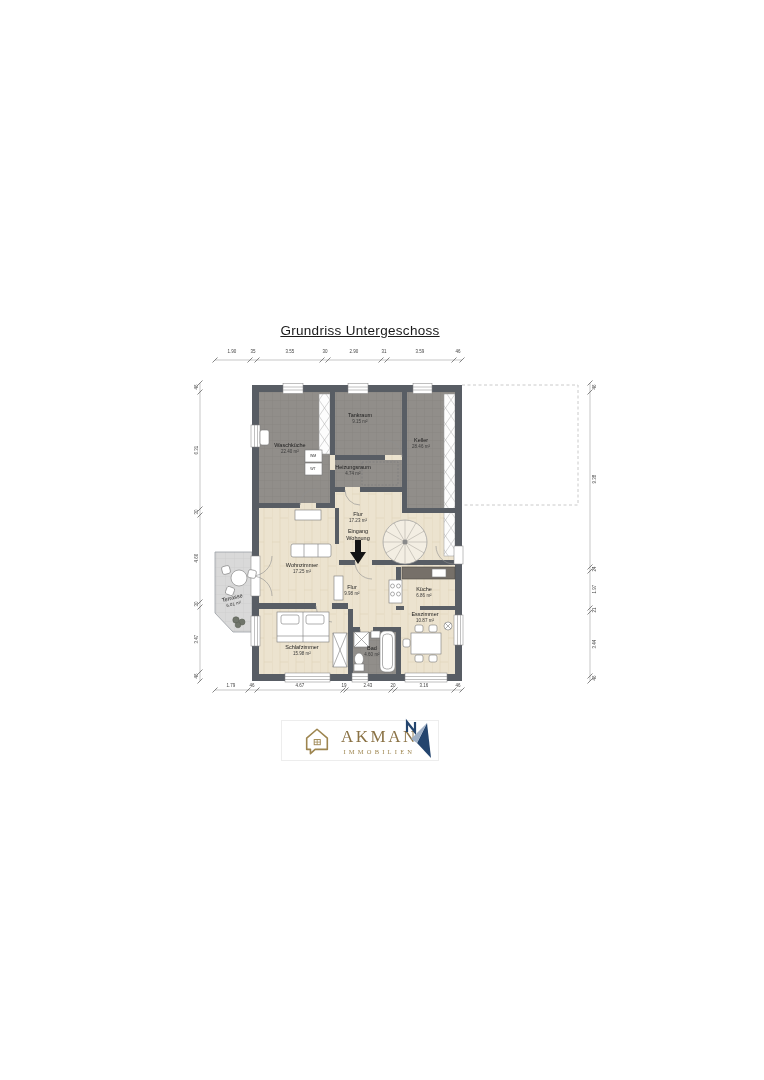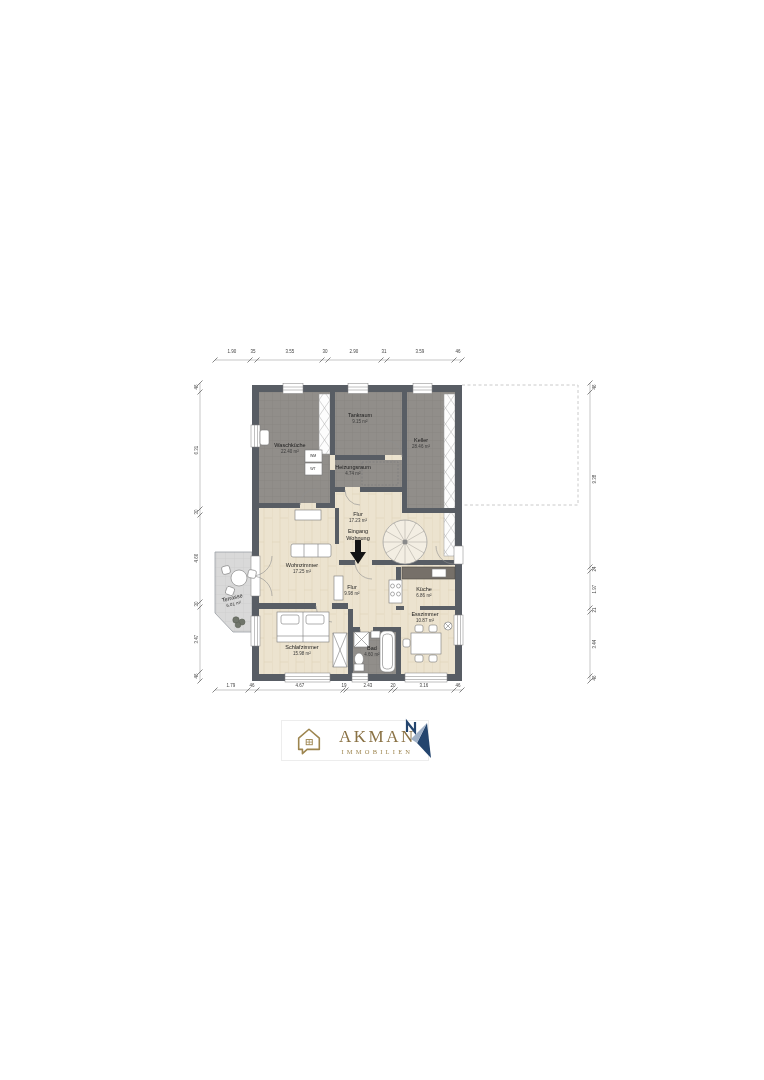--- a/index.html
+++ b/index.html
@@ -10,32 +10,33 @@
   svg.plan{position:absolute;left:0;top:0;}
   .rlabel{position:absolute;transform:translate(-50%,-50%);text-align:center;
           color:#1c1c1c;white-space:nowrap;line-height:1.3;}
   .rlabel .rname{display:block;font-size:5.5px;}
   .rlabel .rarea{display:block;font-size:4.5px;color:#3a3a3a;}
   .rlabel.tilt{transform:translate(-50%,-50%) rotate(-14deg);}
   .dim{position:absolute;font-size:4.5px;color:#444;white-space:nowrap;
        transform:translate(-50%,-50%);}
   .dim.v{transform:translate(-50%,-50%) rotate(-90deg);}
   .tinylabel{position:absolute;font-size:3.5px;color:#333;transform:translate(-50%,-50%);}
-  .logo{position:absolute;left:281px;top:720px;display:flex;align-items:center;gap:15px;
-        padding:4px 12px;background:#fff;border:1px solid #ededed;}
+  .logo{position:absolute;left:281px;top:720px;display:flex;align-items:center;gap:9px;
+        padding:4px 20px;background:#fff;border:1px solid #ededed;}
   .brand{font-family:"Liberation Serif",serif;font-size:17px;letter-spacing:2.5px;color:#8a7245;}
   .brandsub{font-family:"Liberation Serif",serif;font-size:6.5px;letter-spacing:3.2px;
             color:#9d854f;text-align:center;margin-top:1px;}
   .north{position:absolute;left:398px;top:716px;}
 </style>
 </head>
 <body>
 
 <div class="page">
 
+  <div class="title">Grundriss Untergeschoss</div>
 
   <svg class="plan" width="764" height="1080" viewBox="0 0 764 1080">
     <defs>
       <pattern id="tile" width="8" height="8" patternUnits="userSpaceOnUse">
         <rect width="8" height="8" fill="#918e8a"></rect>
         <path d="M8,0 H0 V8" fill="none" stroke="#85827e" stroke-width="0.7"></path>
       </pattern>
       <pattern id="wood" width="16" height="48" patternUnits="userSpaceOnUse">
         <rect width="16" height="48" fill="#ece3cf"></rect>
         <path d="M0,0 V48 M8,0 V48" stroke="#ddd2b8" stroke-width="0.6"></path>

